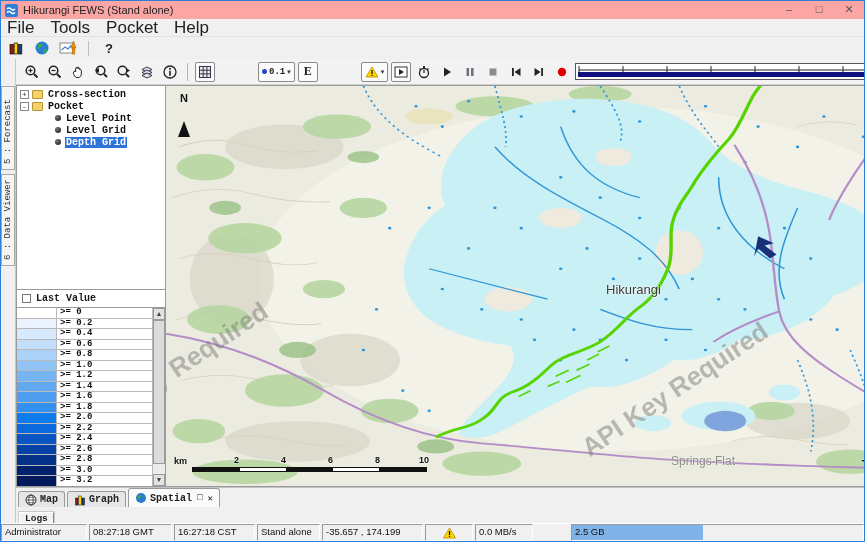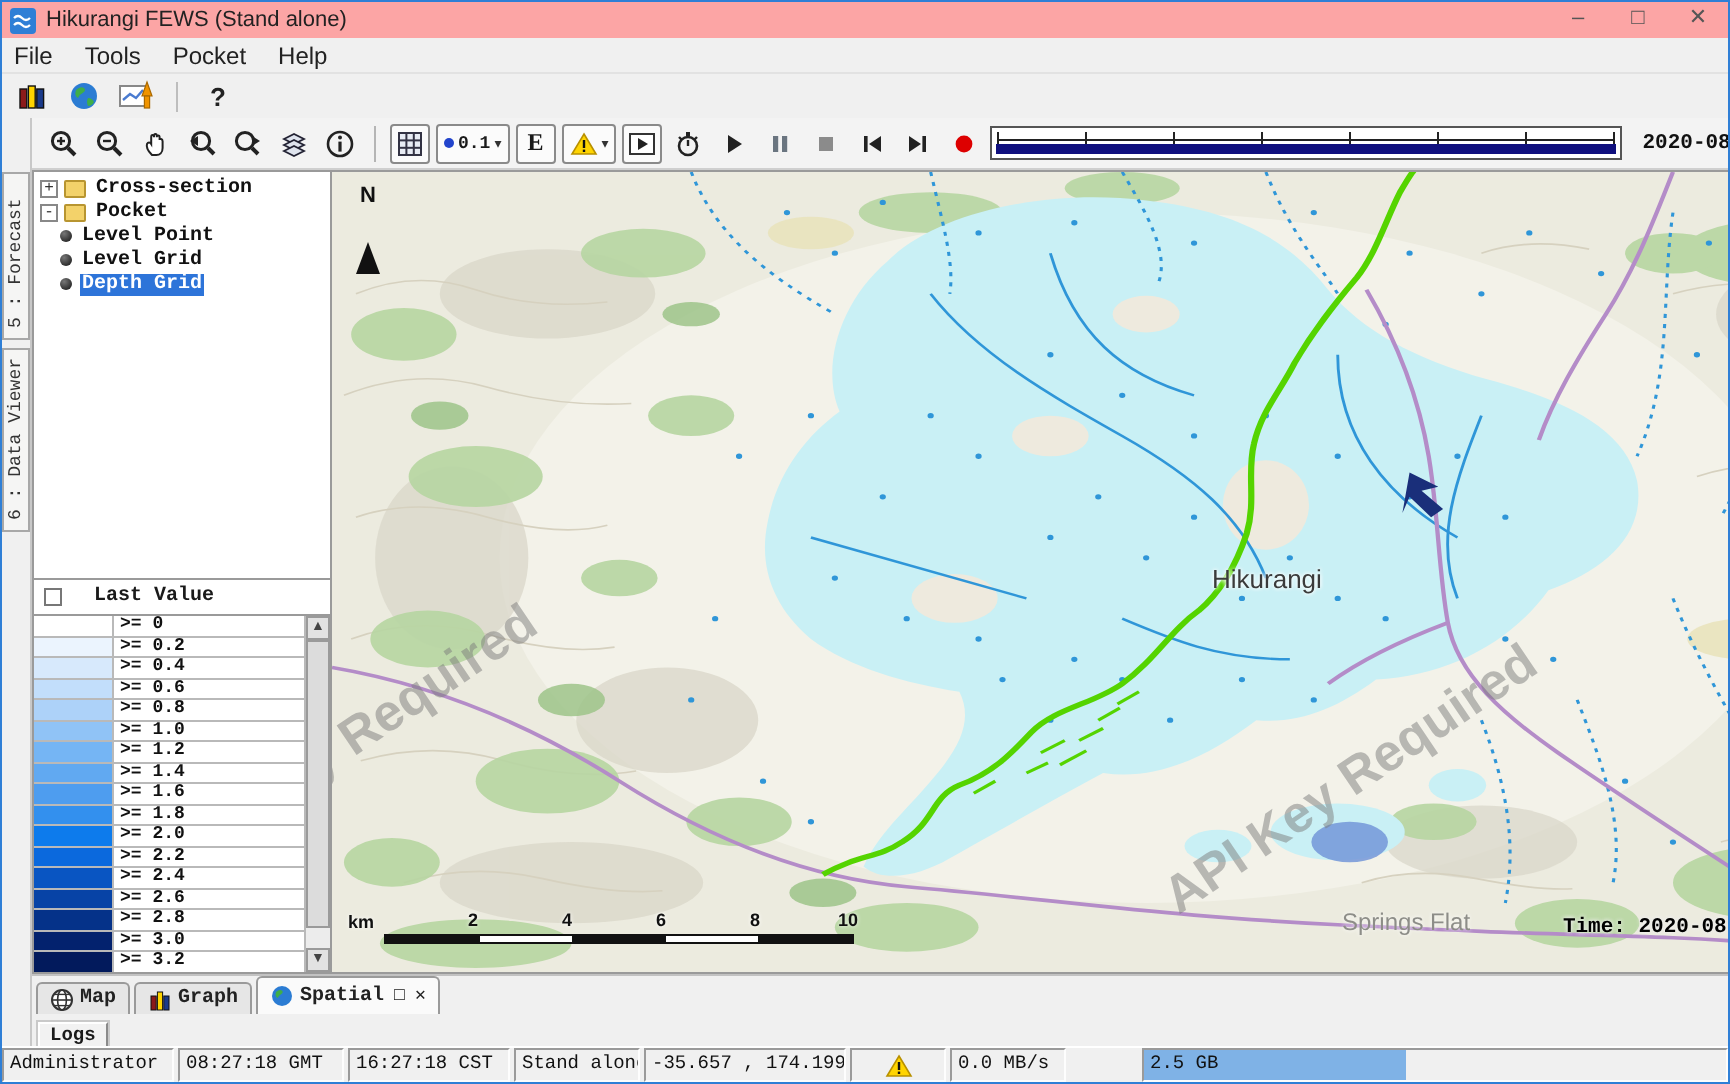--- a/index.html
+++ b/index.html
@@ -11,21 +11,21 @@
   }
   
   .titlebar { height:18px; background:#fca5a5; display:flex; align-items:center; padding-left:4px; }
   .app-icon { width:13px; height:13px; border-radius:2px; background:#2f7fd6; margin-right:5px; position:relative; flex:0 0 auto; }
   .app-icon svg { position:absolute; inset:0; }
   .title-text { font-size:11px; color:#222; }
   .win-controls { margin-left:auto; display:flex; height:100%; }
   .win-btn { width:30px; text-align:center; font-size:11px; color:#555; line-height:17px; }
   
   .menubar { height:18px; display:flex; align-items:center; padding-left:6px; gap:16px; border-bottom:1px solid #e2e2e2; }
-  .menu-item { font-size:12px; color:#222; }
+  .menu-item { font-size:17px; color:#222; }
   
   .toolbar1 { height:22px; display:flex; align-items:center; padding-left:6px; gap:8px; }
   .tb-ico { width:18px; height:16px; display:flex; align-items:center; justify-content:center; }
   .tb-sep { width:1px; height:15px; background:#bdbdbd; margin:0 3px; }
   .help-q { font-size:13px; font-weight:bold; color:#222; }
   
   .body { position:absolute; top:58px; left:0; right:0; bottom:18px; display:flex; }
   .left-strip { width:18px; padding-top:27px; display:flex; flex-direction:column; gap:4px; align-items:center; }
   .vtab {
     writing-mode:vertical-rl; font-family:"Liberation Mono", monospace; font-size:9px; color:#333;
@@ -33,42 +33,42 @@
   }
   .vtab.up { transform:rotate(180deg); }
   .vtab.left1 { height:84px; }
   .vtab.left2 { height:92px; }
   .center { flex:1; display:flex; flex-direction:column; border-left:1px solid #c8c8c8; }
   
   .toolbar2 { height:26px; display:flex; align-items:center; padding:0 4px 0 6px; gap:3px; border-bottom:1px solid #cfcfcf; background:#f3f3f3; }
   .t2-btn { width:20px; height:20px; display:flex; align-items:center; justify-content:center; }
   .t2-boxed { border:1px solid #8a8a8a; background:#fbfbfb; border-radius:2px; }
   .t2-sep { width:1px; height:18px; background:#b5b5b5; margin:0 4px; }
-  .combo { height:20px; border:1px solid #8a8a8a; background:#fbfbfb; border-radius:2px; display:flex; align-items:center; padding:0 3px; gap:2px; }
+  .combo { height:20px; border:1px solid #8a8a8a; background:#fbfbfb; border-radius:2px; display:flex; align-items:center; padding:0 3px; gap:2px;margin-left:40px; }
   .combo .dot { width:5px; height:5px; border-radius:50%; background:#2244cc; }
   .combo .val { font-family:"Liberation Mono", monospace; font-size:9px; font-weight:bold; }
   .caret { font-size:7px; color:#333; }
   .timeline { margin-left:auto; width:316px; height:17px; border:1px solid #555; background:#fff; position:relative; }
   .tl-bar { position:absolute; left:2px; right:2px; bottom:2px; height:5px; background:#10107e; }
   .tl-date { font-family:"Liberation Mono", monospace; font-size:10.5px; font-weight:bold; color:#111; margin:0 5px 0 7px; white-space:nowrap; }
   
   .content { flex:1; display:flex; min-height:0; }
   .left-panel { width:150px; display:flex; flex-direction:column; background:#f0f0f0; }
   .tree { height:205px; background:#fff; border:1px solid #9a9a9a; overflow:hidden; padding-top:2px;
           font-family:"Liberation Mono", monospace; font-size:10px; font-weight:bold; }
   .tree-row { height:12px; display:flex; align-items:center; padding-left:3px; }
-  .tree-row.child { padding-left:11px; }
+  .tree-row.child { padding-left:36px; }
   .twisty { width:9px; height:9px; border:1px solid #888; background:#fff; font-size:8px; line-height:7px; text-align:center; margin-right:3px; flex:0 0 auto; color:#333; font-weight:normal;}
   .twisty.none { visibility:hidden; width:0; margin-right:0; }
   .node-ic { flex:0 0 auto; margin-right:4px; }
   .node-ic.folder { width:11px; height:9px; background:#f3d26a; border:1px solid #b89530; border-radius:1px; }
   .node-ic.bullet { width:6px; height:6px; border-radius:50%; background:radial-gradient(circle at 35% 30%, #777, #111); }
   .tree-label { white-space:nowrap; color:#111; padding:0 1px; }
   .tree-row.sel .tree-label { background:#2d74d9; color:#fff; }
-  .legend-head { height:18px; border:1px solid #9a9a9a; border-top:none; background:#fff; display:flex; align-items:center; padding-left:5px; gap:16px;
+  .legend-head { height:18px; border:1px solid #9a9a9a; border-top:none; background:#fff; display:flex; align-items:center; padding-left:5px; gap:5px;
                  font-family:"Liberation Mono", monospace; font-size:10px; font-weight:bold; }
   .chk { width:9px; height:9px; border:1px solid #777; background:#fff; flex:0 0 auto; }
   .legend-list { flex:1; border:1px solid #9a9a9a; border-top:none; background:#fff; display:flex; min-height:0; }
   .lg-rows { flex:1; overflow:hidden; }
   .lg-row { height:10.5px; display:flex; border-bottom:1px solid #b9b9b9; }
   .lg-row .sw { width:40px; border-right:1px solid #b9b9b9; }
   .lg-row .lb { flex:1; font-family:"Liberation Mono", monospace; font-size:9px; font-weight:bold; line-height:9.5px; padding-left:3px; color:#111; white-space:nowrap; }
   .lg-scroll { width:13px; background:#ececec; border-left:1px solid #b9b9b9; position:relative; }
   .lg-arrow { position:absolute; left:0; right:0; height:12px; background:#e2e2e2; border:1px solid #9a9a9a; font-size:7px; text-align:center; line-height:10px; color:#444; }
   .lg-arrow.up { top:0; }
@@ -94,21 +94,21 @@
   .tabbar { height:20px; display:flex; align-items:flex-end; gap:2px; padding-left:2px; background:#f0f0f0; border-top:1px solid #c2c2c2; }
   .btab { display:flex; align-items:center; gap:3px; border:1px solid #9a9a9a; border-bottom:none; border-radius:3px 3px 0 0; background:#e6e6e6;
           height:16px; padding:0 6px; font-family:"Liberation Mono", monospace; font-size:10px; font-weight:bold; color:#222; }
   .btab.active { background:#fafafa; height:19px; }
   .btab .mini { font-size:9px; color:#222; margin-left:2px; }
   .logsrow { height:16px; padding-left:3px; background:#f0f0f0; }
   .logs-btn { display:inline-block; height:14px; padding:0 5px; font-family:"Liberation Mono", monospace; font-size:9.5px; font-weight:bold;
               background:#f2f2f2; border:1px solid; border-color:#fff #8a8a8a #8a8a8a #fff; box-shadow:0 0 0 1px #c9c9c9; margin-top:1px; }
   
   .statusbar { position:absolute; left:0; right:0; bottom:0; height:18px; display:flex; background:#f0f0f0; border-top:1px solid #fff; gap:2px;
-               font-family:Liberation Mono, monospace; font-size:9.5px; color:#111; }
+               font-family:Liberation Sans, sans-serif; font-size:9.5px; color:#111; }
   .st-cell { border:1px solid; border-color:#9a9a9a #fdfdfd #fdfdfd #9a9a9a; padding:1px 3px 0 3px; white-space:nowrap; overflow:hidden; }
   .st-mem { background:linear-gradient(to right, #7fb2e6 0 45%, #f0f0f0 45%); }
   .warn-svg { display:block; margin:1px auto 0; }
 </style>
 </head>
 <body>
 
 <div class="app">
 
   <div class="titlebar">

